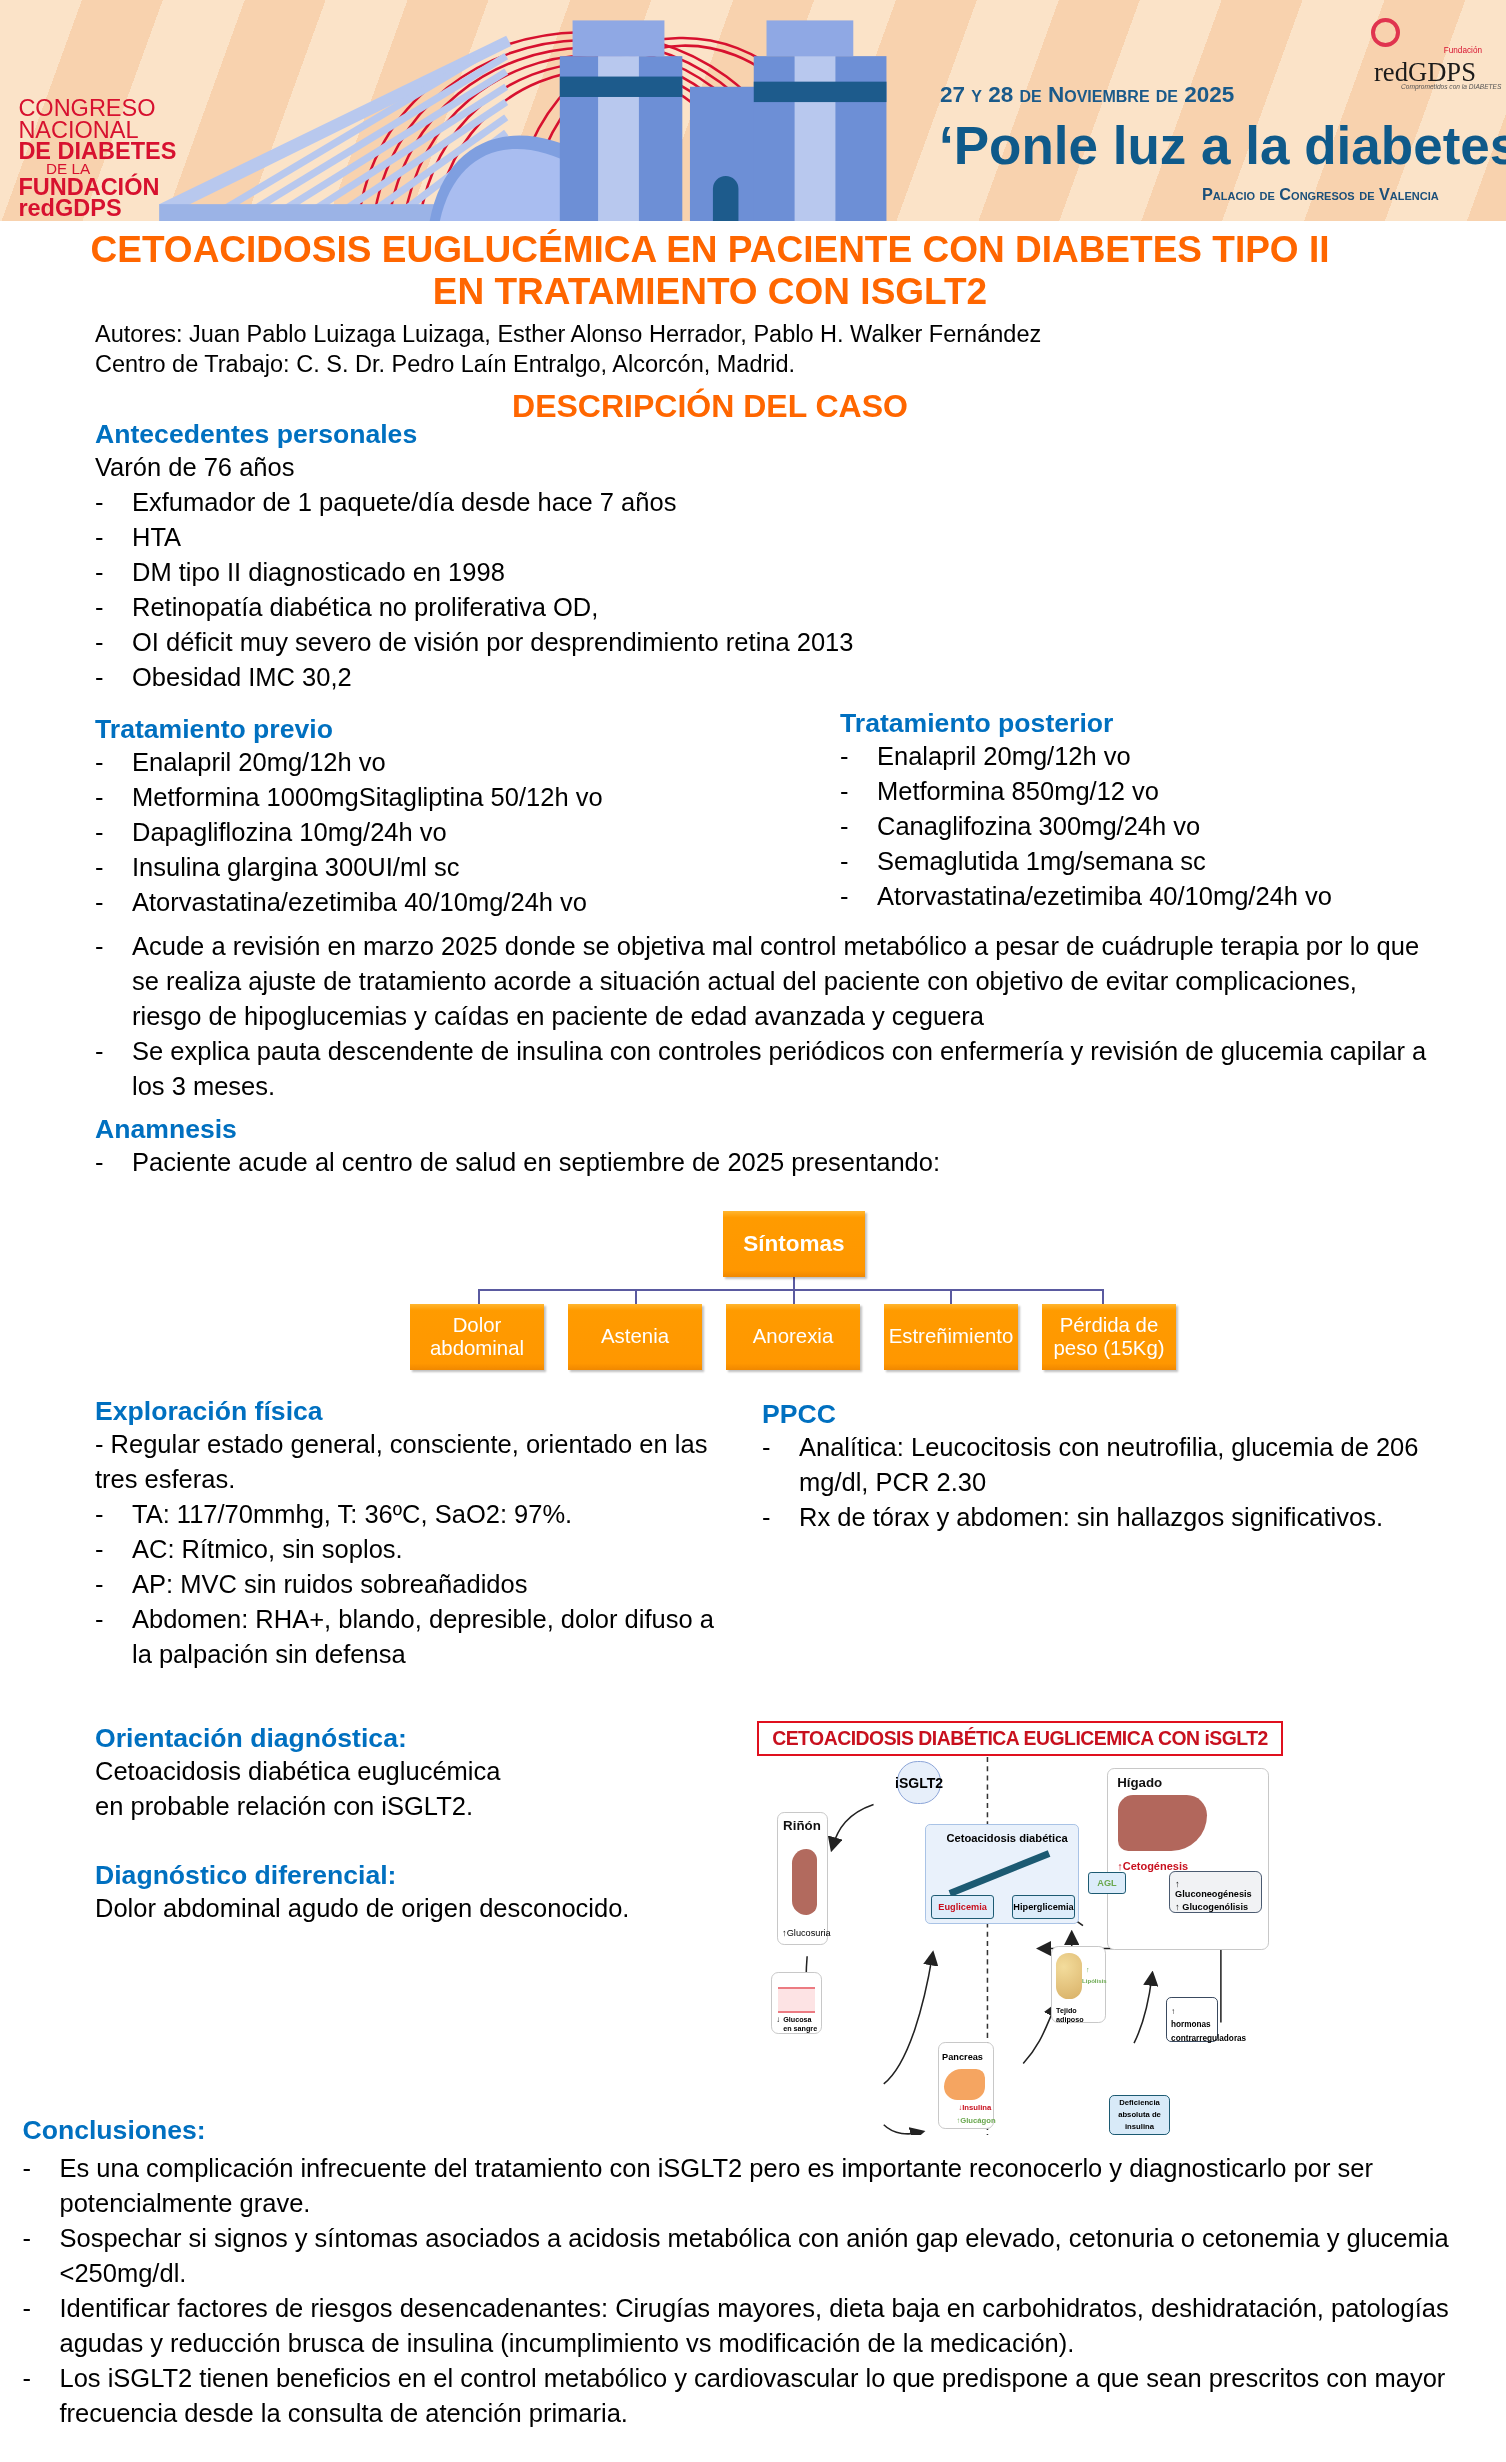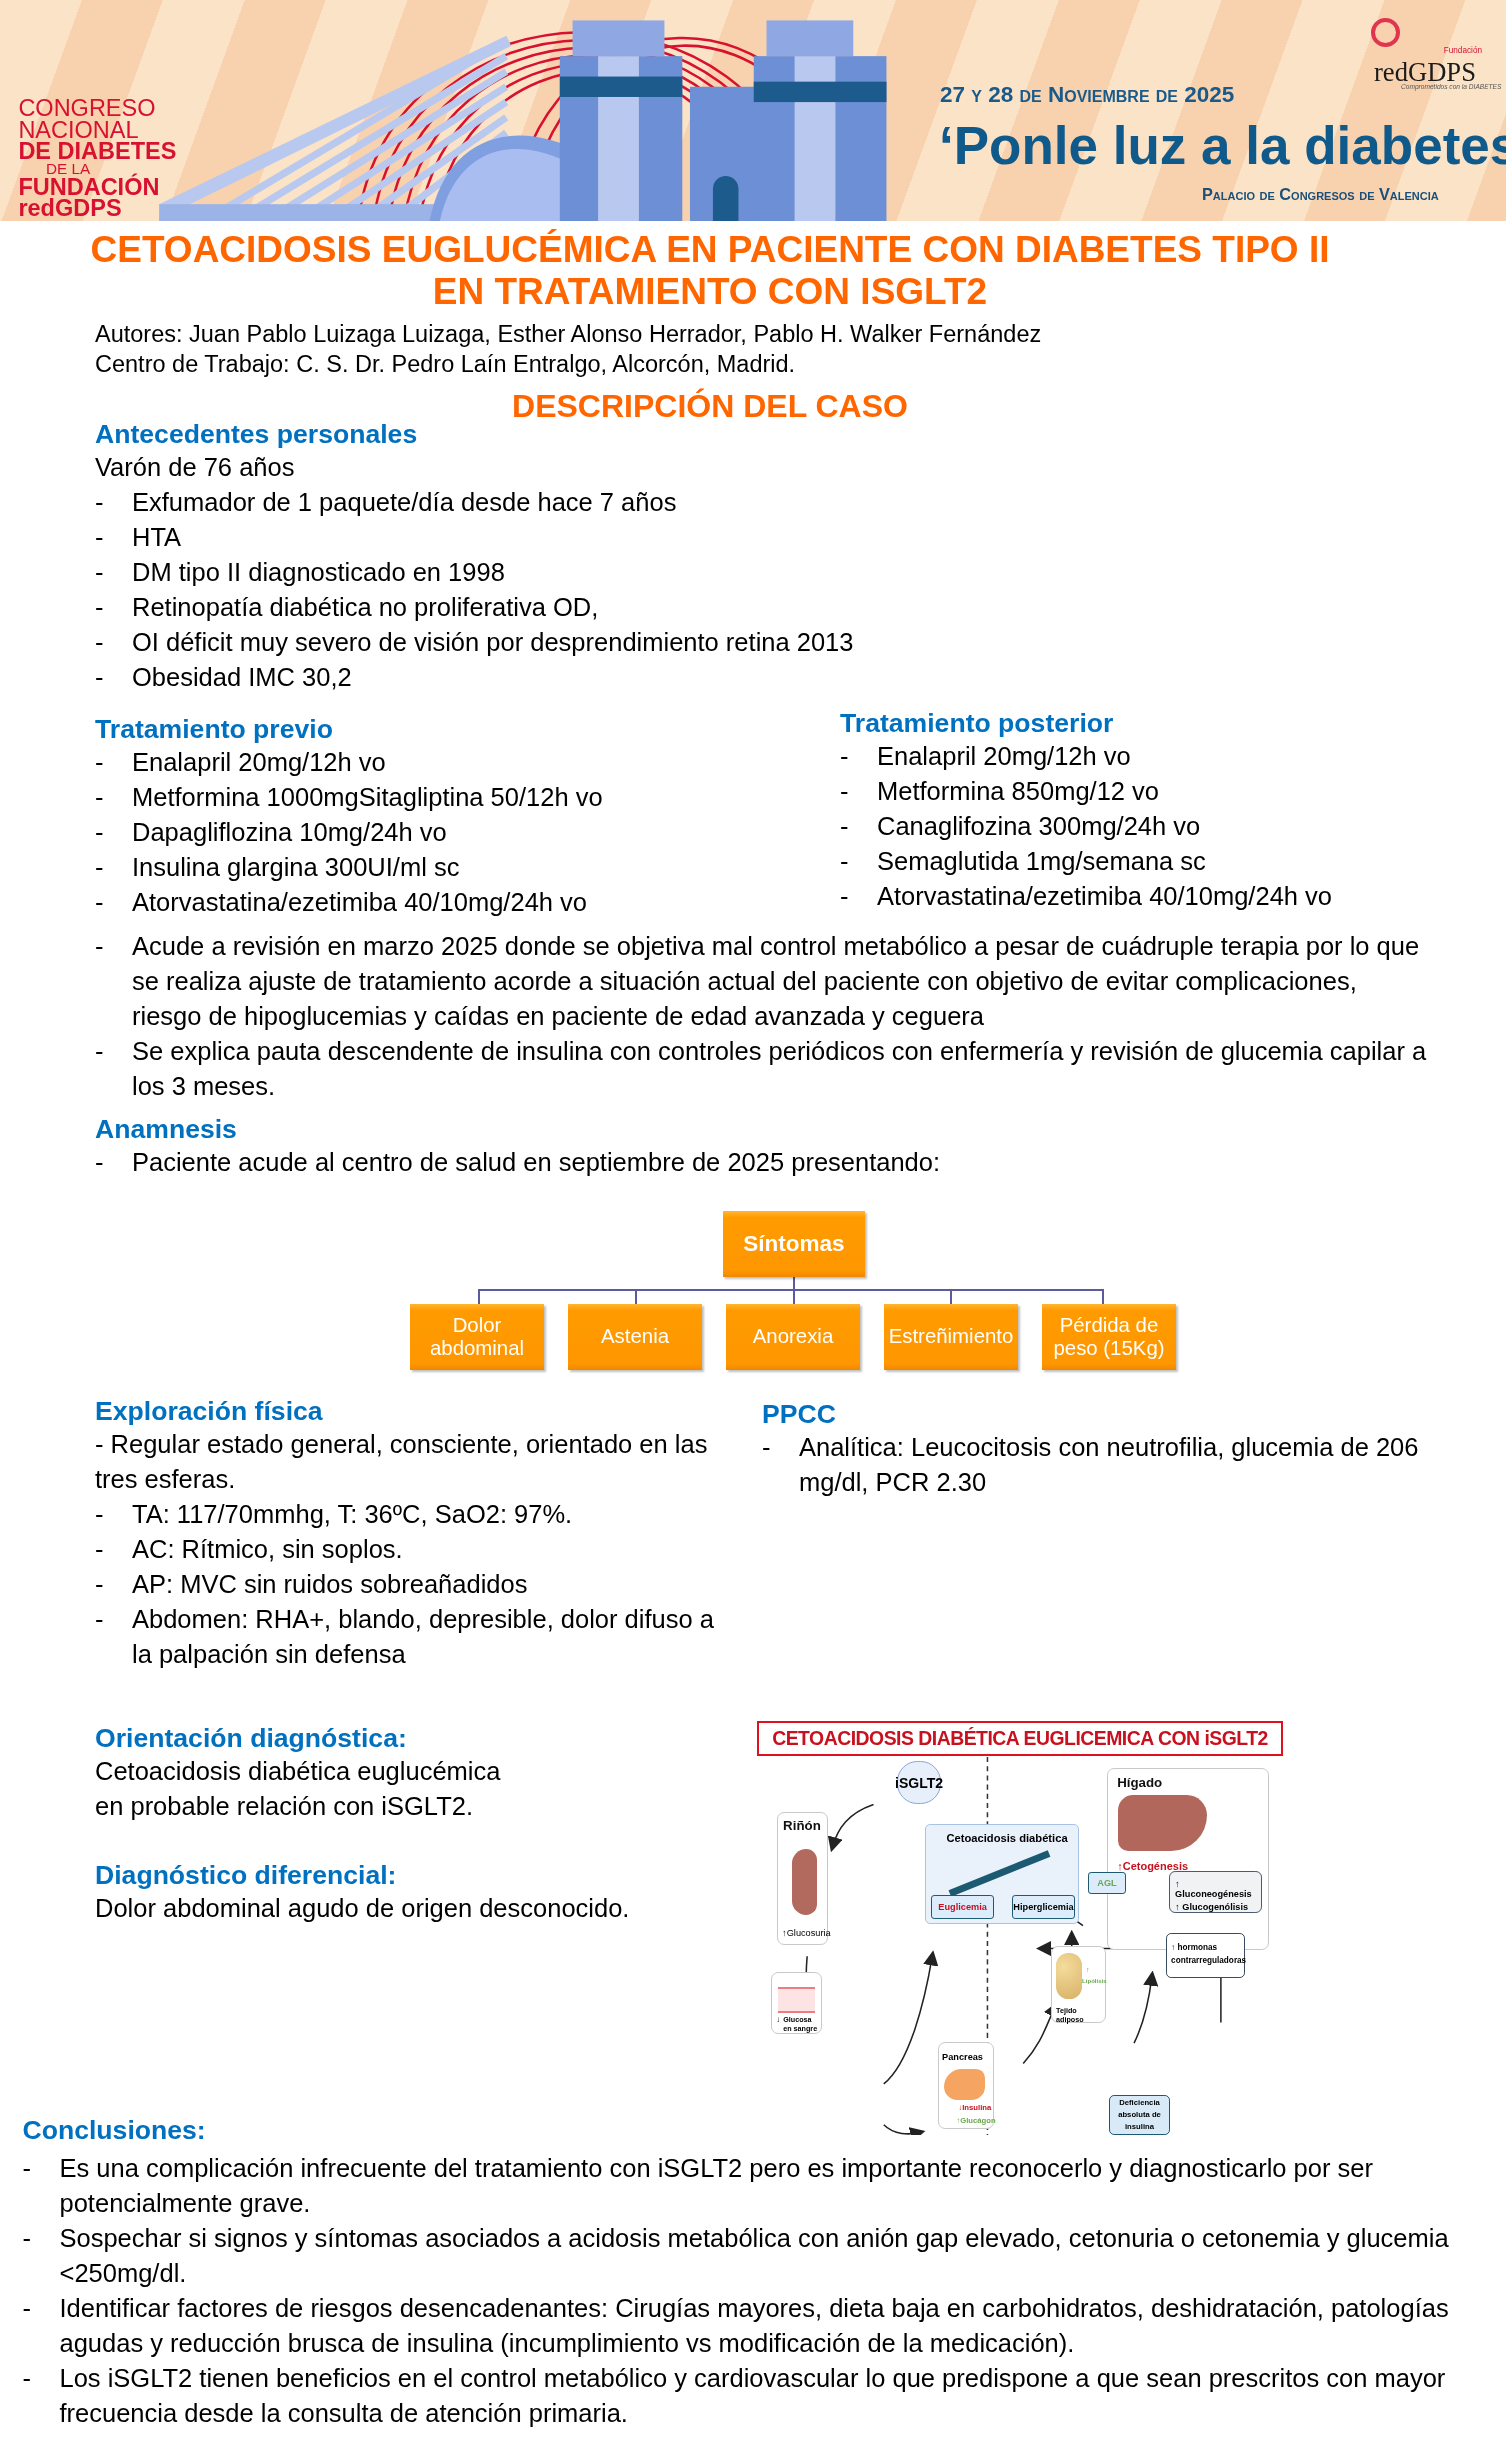--- a/index.html
+++ b/index.html
@@ -188,20 +188,21 @@
     <li>AC: Rítmico, sin soplos.</li>
     <li>AP: MVC sin ruidos sobreañadidos</li>
     <li>Abdomen: RHA+, blando, depresible, dolor difuso a la palpación sin defensa</li>
   </ul>
 </div>
 
 <div class="abs" style="left:762px;top:1399px;width:685px;">
   <div class="h-blue">PPCC</div>
   <ul class="dash txt">
     <li>Analítica: Leucocitosis con neutrofilia, glucemia de 206 mg/dl, PCR 2.30</li>
+    <li>Rx de tórax y abdomen: sin hallazgos significativos.</li>
   </ul>
 </div>
 
 <div class="abs" style="left:95px;top:1723px;width:639px;">
   <div class="h-blue">Orientación diagnóstica:</div>
   <div class="txt">Cetoacidosis diabética euglucémica</div>
   <div class="txt">en probable relación con iSGLT2.</div>
 </div>
 <div class="abs" style="left:95px;top:1860px;width:664px;">
   <div class="h-blue">Diagnóstico diferencial:</div>
@@ -274,21 +275,21 @@
   <div class="abs" style="left:5.1px;top:25.5px;width:41px;height:31px;background:#f5a561;border-radius:20.4px 10.2px 15.3px 15.3px;"></div>
   <div class="abs fig-sm" style="left:19.4px;top:60px;color:#c8101e;font-size:7.7px;">↓Insulina</div>
   <div class="abs fig-sm" style="left:17.4px;top:73px;color:#6aa84f;font-size:7.7px;">↑Glucágon</div>
 </div>
 <div class="abs rbox" style="left:1051px;top:1946px;width:55px;height:77px;">
   <div class="abs" style="left:4.1px;top:6.1px;width:25.5px;height:46px;border-radius:12.3px;background:radial-gradient(circle at 30% 30%,#f3dc9c,#d8b066);"></div>
   <div class="abs fig-sm" style="left:34px;top:18.4px;color:#6aa84f;font-size:7.2px;">↑</div>
   <div class="abs fig-sm" style="left:30px;top:30px;color:#6aa84f;font-size:6.1px;">Lipólisis</div>
   <div class="abs fig-sm" style="left:4.1px;top:59px;font-size:7.2px;">Tejido adiposo</div>
 </div>
-<div class="abs" style="left:1166px;top:1933px;width:79px;height:45px;border:1.5px solid #3a4a60;border-radius:5.1px;background:#fff;box-sizing:border-box;padding:7.2px 4.1px;">
+<div class="abs" style="left:1166px;top:1997px;width:52px;height:45px;border:1.5px solid #3a4a60;border-radius:5.1px;background:#fff;box-sizing:border-box;padding:7.2px 4.1px;">
   <div class="fig-sm" style="font-size:8.2px;line-height:13.3px;">↑ hormonas contrarreguladoras</div>
 </div>
 <div class="abs" style="left:1109px;top:2095px;width:61px;height:40px;border:1.5px solid #1c5a72;border-radius:5.1px;background:#d8eaf8;box-sizing:border-box;display:flex;align-items:center;justify-content:center;text-align:center;">
   <span class="fig-sm" style="font-size:7.7px;line-height:12.3px;">Deficiencia absoluta de insulina</span>
 </div>
 
 <div class="abs" style="left:22.5px;top:2115px;width:1471px;">
   <div class="h-blue">Conclusiones:</div>
   <ul class="dash txt" style="margin-top:5.1px;">
     <li>Es una complicación infrecuente del tratamiento con  iSGLT2 pero es importante reconocerlo y diagnosticarlo por ser potencialmente grave.</li>

